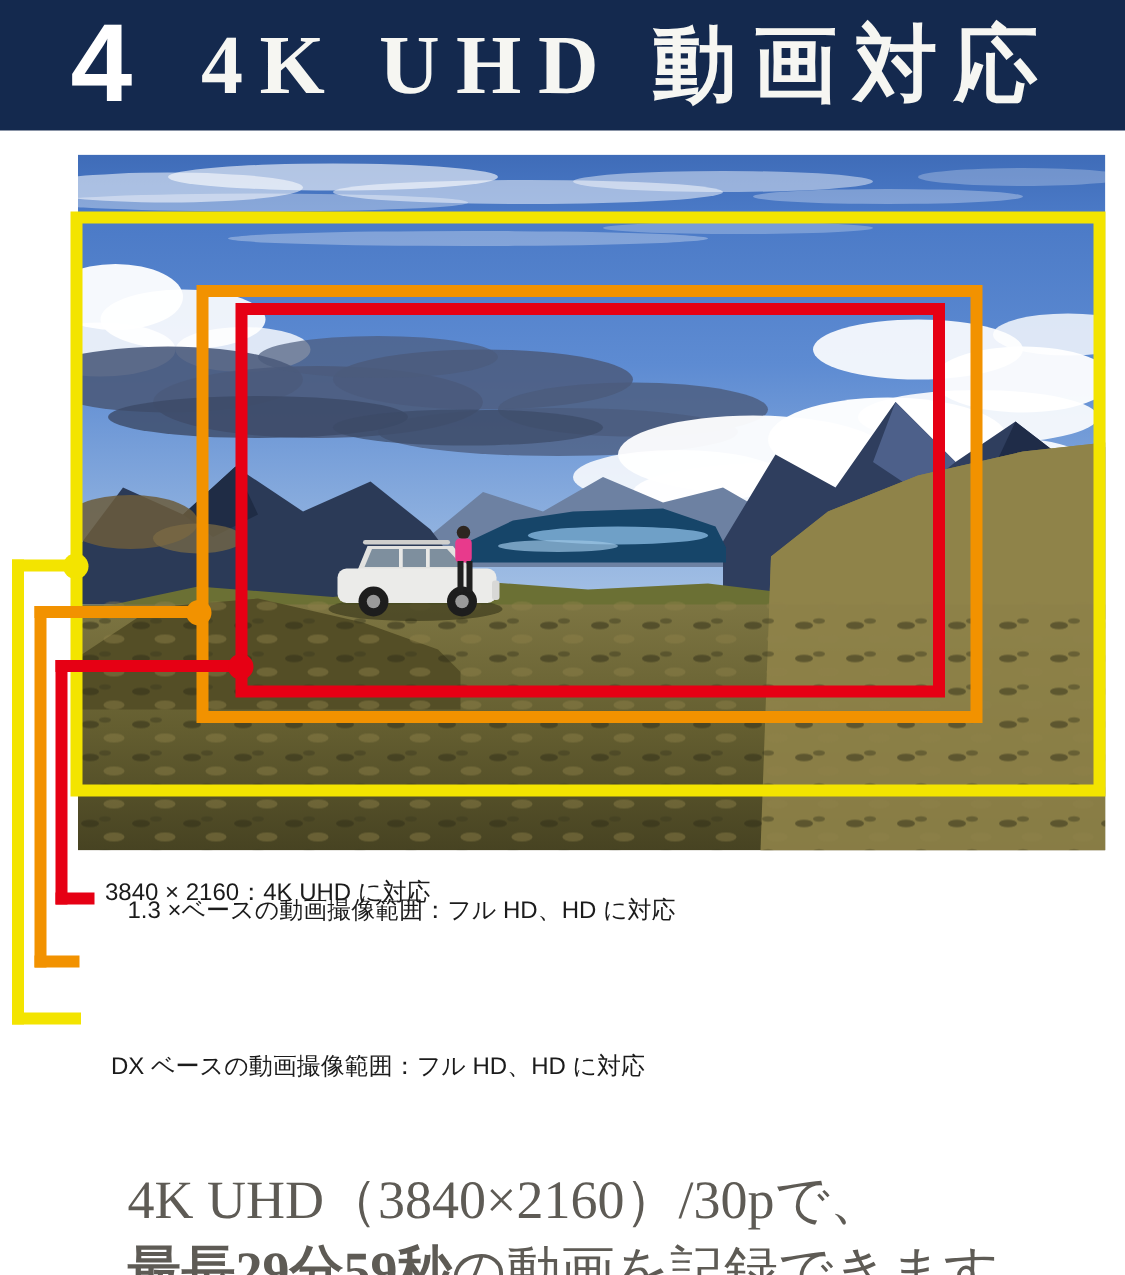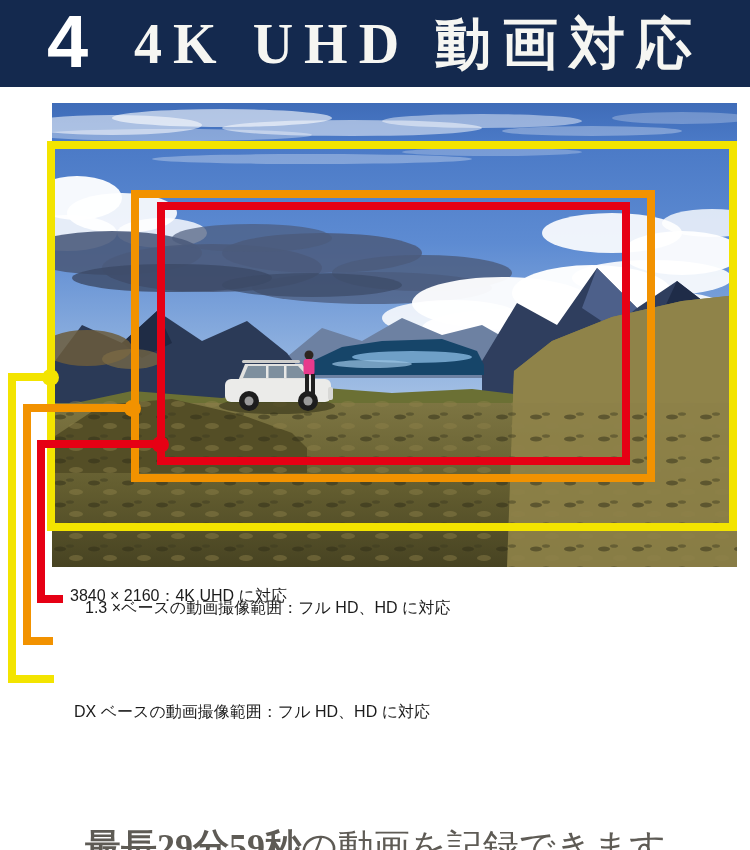--- a/index.html
+++ b/index.html
@@ -204,17 +204,17 @@
   <div class="seg c-red r-h"></div>
   <div class="seg c-red r-v"></div>
   <div class="seg c-red r-s"></div>
   <div class="dot c-red r-d"></div>
 
   <div class="legend-item li-4k">3840 × 2160：4K UHD に対応</div>
   <div class="legend-item li-13x">1.3 ×ベースの動画撮像範囲：フル HD、HD に対応</div>
   <div class="legend-item li-dx">DX ベースの動画撮像範囲：フル HD、HD に対応</div>
 
   <p class="caption">
-    <br>
+    <span>4K UHD（3840×2160）/30pで、</span><br>
     <span class="b">最長29分59秒</span><span>の動画を記録できます。</span>
   </p>
 
 </div>
 
 </body></html>

